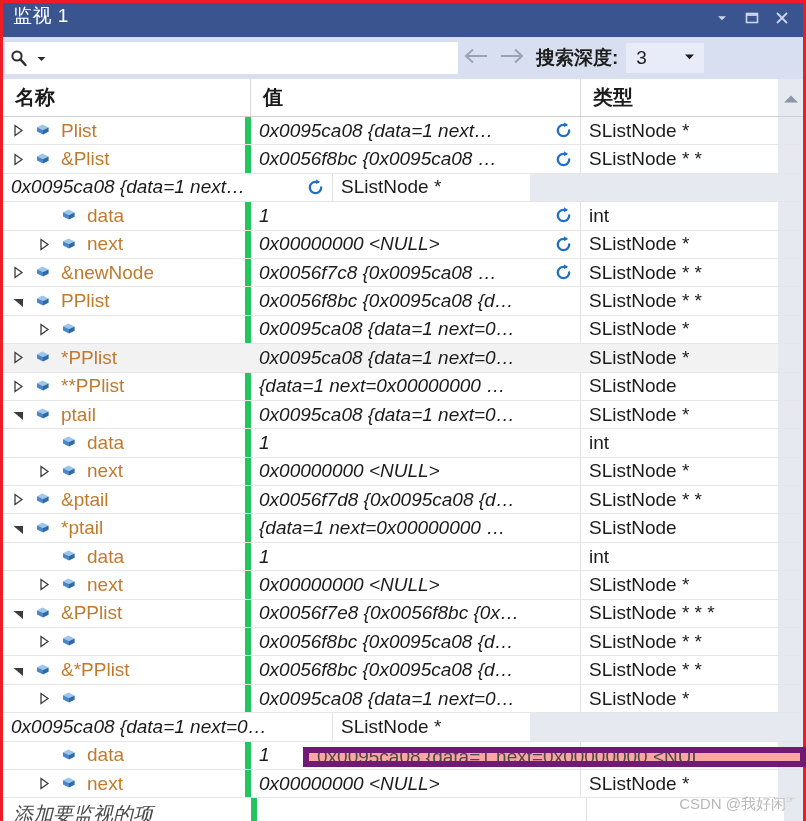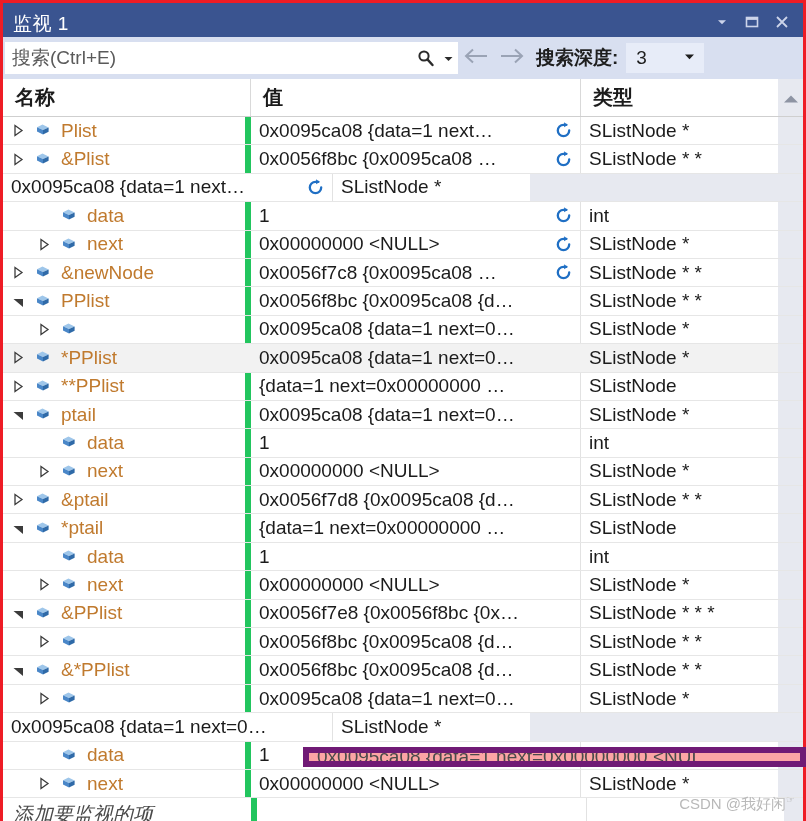--- a/index.html
+++ b/index.html
@@ -8,21 +8,21 @@
     font-family:"Liberation Sans","DejaVu Sans",sans-serif;
     -webkit-font-smoothing:antialiased;
   }
   #app{
     position:relative;width:806px;height:821px;box-sizing:border-box;
     border:3px solid #ee1c25;background:#ffffff;
   }
 
   
   .titlebar{
-    height:34px;background:#3a5490;display:flex;align-items:flex-end;
+    height:34px;background:#3a5490;display:flex;align-items:flex-start;
     padding:0 6px 0 10px;box-sizing:border-box;
   }
   .titlebar .title{
     color:#ffffff;font-size:19px;letter-spacing:.5px;flex:1;white-space:nowrap;
   }
   .winbtn{
     width:30px;height:30px;display:flex;align-items:center;justify-content:center;
     color:#ccd4ea;
   }
   .winbtn svg{display:block;}
@@ -84,21 +84,21 @@
   }
   .c1{width:248px;border-right:6px solid #22c55e;}
   .c2{width:330px;border-right:1px solid #e2e2e2;position:relative;padding-right:4px;}
   .c3{width:197px;padding-left:8px;color:#1b1b1b;}
   .c4{flex:1;background:#e7e9f0;}
   .row.sel .c1,.row.sel .c2{border-right-color:transparent;}
 
   .twisty{width:22px;display:flex;align-items:center;justify-content:center;flex:0 0 22px;}
   .nodeicon{width:26px;display:flex;align-items:center;justify-content:center;flex:0 0 26px;}
   .nodename{color:#c07a2e;padding-left:6px;}
-  .valtext{color:#1b1b1b;padding-left:8px;flex:1;overflow:hidden;text-overflow:clip;}
+  .valtext{color:#1b1b1b;padding-left:8px;flex:1;overflow:hidden;text-overflow:clip;font-style:italic;}
   .refresh{width:26px;display:flex;align-items:center;justify-content:center;flex:0 0 26px;}
 
   .ind1{padding-left:4px;}
   .ind2{padding-left:30px;}
 
   
   .addrow{
     display:flex;height:34px;box-sizing:border-box;background:#fff;
     border-bottom:1px solid #e6e6e6;
   }
@@ -150,21 +150,20 @@
       <span>
         <svg width="18" height="18" viewBox="0 0 18 18">
           <path d="M4 4 L14 14 M14 4 L4 14" stroke="#ccd4ea" stroke-width="1.8" fill="none"></path>
         </svg>
       </span>
     </div>
   </div>
 
   <div class="toolbar">
     <div class="searchbox">
-      <div class="ph">搜索(Ctrl+E)</div>
       <div class="mag">
         <svg width="20" height="20" viewBox="0 0 20 20">
           <circle cx="8" cy="8" r="4.6" fill="none" stroke="#2b2b2b" stroke-width="2"></circle>
           <path d="M11.4 11.4 L16.5 17" stroke="#2b2b2b" stroke-width="2.4" stroke-linecap="round"></path>
         </svg>
       </div>
       <div class="capdrop">
         <svg width="11" height="11" viewBox="0 0 11 11">
             <path d="M1.5 4 L5.5 8 L9.5 4 Z" fill="#2b2b2b"></path>
           </svg>

